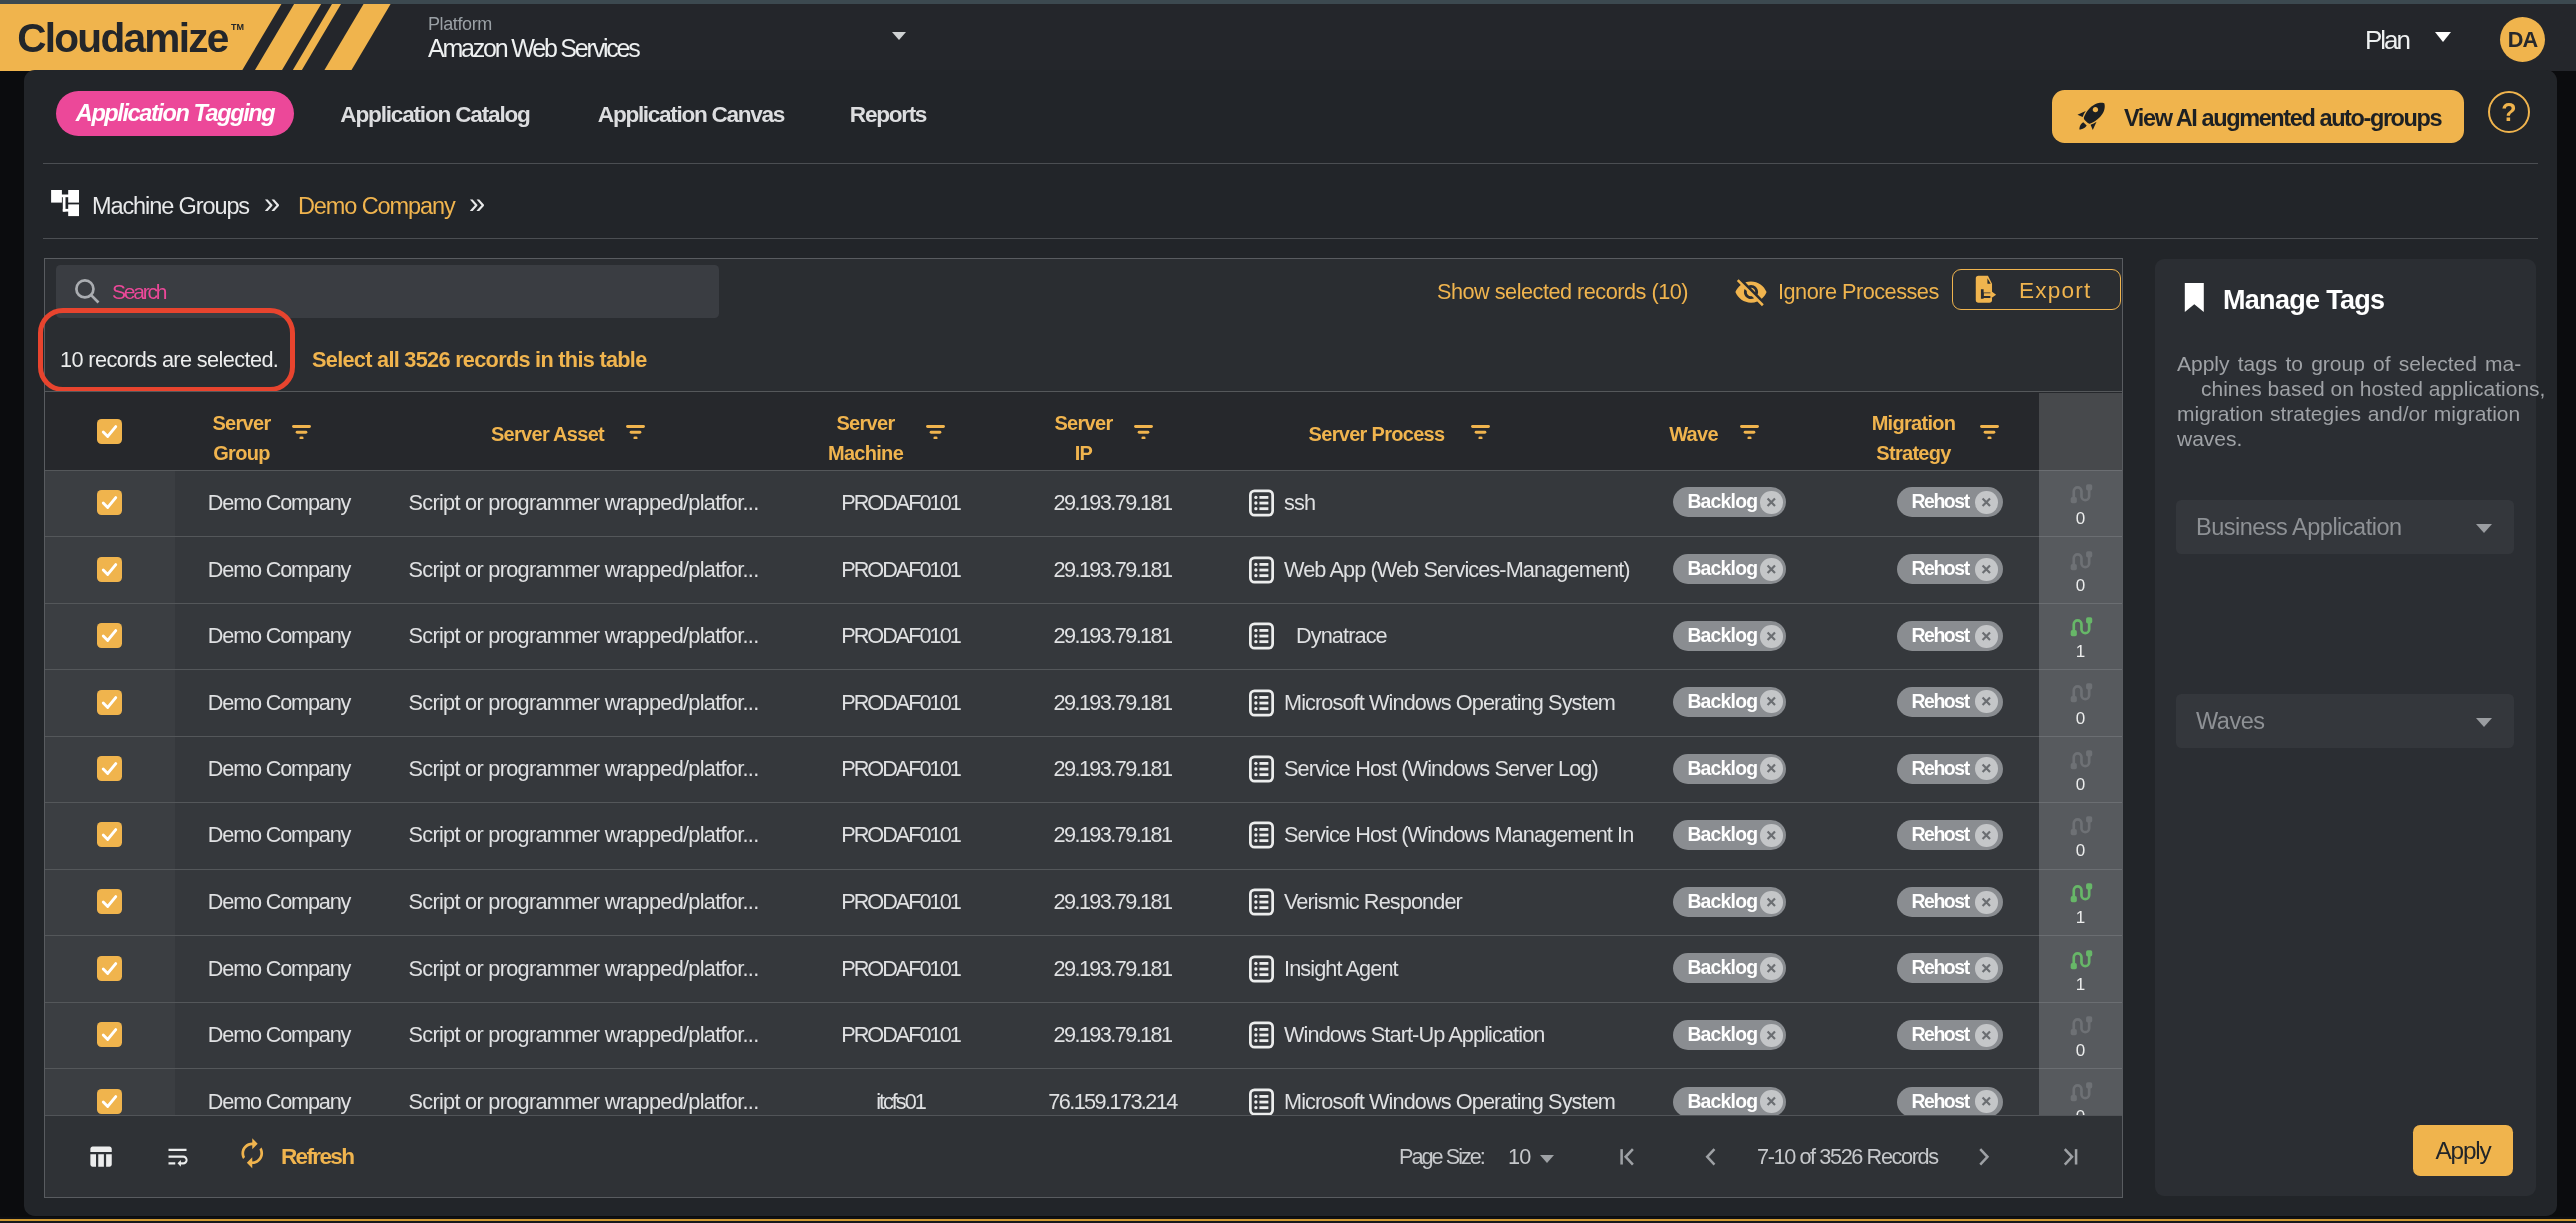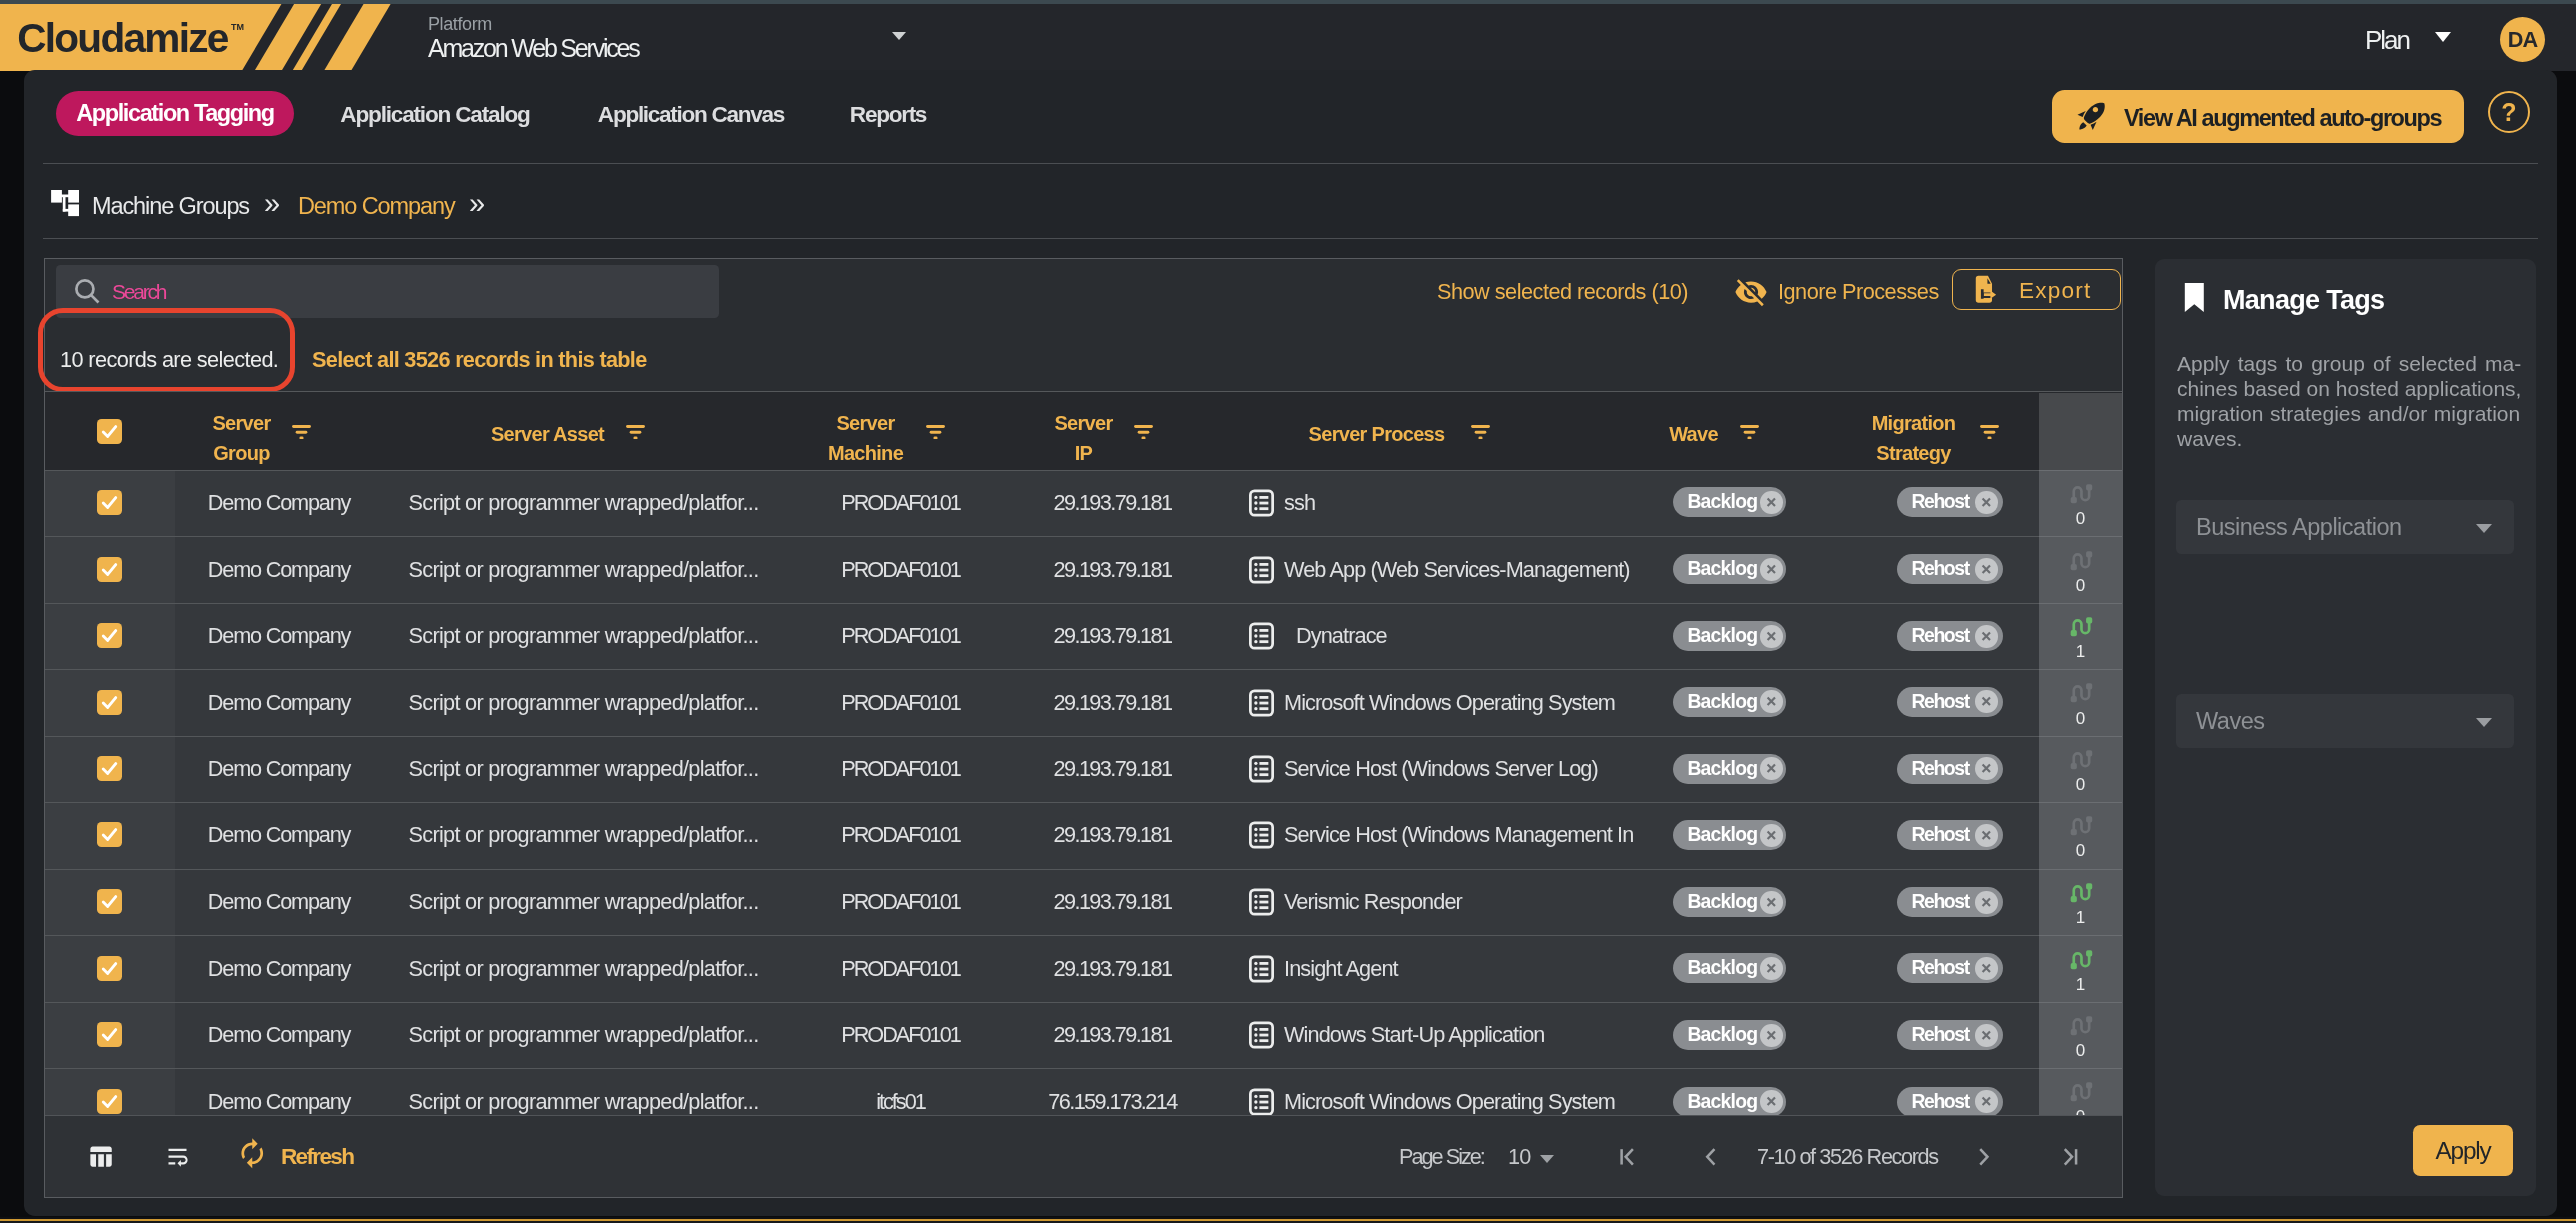--- a/index.html
+++ b/index.html
@@ -26,21 +26,21 @@
     <div class="abs" style="left:428px;top:10.8px;font-size:18px;color:#9aa0a5;letter-spacing:-0.4px;">Platform</div>
     <div class="abs" style="left:428px;top:30px;font-size:25px;color:#eef0f1;letter-spacing:-2.2px;">Amazon Web Services</div>
     <div class="abs" style="left:892px;top:28px;width:0;height:0;border-left:7.2px solid transparent;border-right:7.2px solid transparent;border-top:8.1px solid #cfd1d3;"></div>
     <div class="abs" style="left:2365px;top:21.7px;font-size:26px;color:#eef0f1;letter-spacing:-2px;">Plan</div>
     <div class="abs" style="left:2435px;top:28px;width:0;height:0;border-left:8.1px solid transparent;border-right:8.1px solid transparent;border-top:10px solid #ffffff;"></div>
     <div class="abs" style="left:2500px;top:13.5px;width:45px;height:45px;border-radius:50%;background:#f0b44d;color:#26282c;font-size:21.7px;font-weight:700;display:flex;align-items:center;justify-content:center;letter-spacing:-0.9px;">DA</div>
   </div>
 
   <div class="abs" style="left:23.5px;top:70px;width:2533px;height:1146px;background:#222529;border-radius:10.8px;"></div>
 
-  <div class="abs" style="left:56px;top:91px;width:238px;height:45px;background:#be185d;border-radius:22.6px;color:#fff;font-size:23.5px;font-weight:700;display:flex;align-items:center;justify-content:center;letter-spacing:-1.4px;white-space:nowrap;">Application Tagging</div>
+  <div class="abs" style="left:56px;top:91px;width:238px;height:45px;background:#ec4899;border-radius:22.6px;color:#fff;font-size:23.5px;font-weight:700;display:flex;align-items:center;justify-content:center;letter-spacing:-1.4px;white-space:nowrap;font-style:italic;">Application Tagging</div>
   <div class="abs" style="left:340px;top:102px;width:190px;font-size:22.6px;font-weight:700;color:#dcdddf;text-align:center;letter-spacing:-1.2px;white-space:nowrap;">Application Catalog</div>
   <div class="abs" style="left:597px;top:102px;width:188px;font-size:22.6px;font-weight:700;color:#dcdddf;text-align:center;letter-spacing:-1.3px;white-space:nowrap;">Application Canvas</div>
   <div class="abs" style="left:849px;top:102px;width:78px;font-size:22.6px;font-weight:700;color:#dcdddf;text-align:center;letter-spacing:-1.3px;white-space:nowrap;">Reports</div>
 
   <div class="abs" style="left:2052px;top:90px;width:412px;height:53px;background:#f0b44d;border-radius:12.6px;"></div>
   <div class="abs" style="left:2124px;top:105px;font-size:23.5px;font-weight:700;color:#1d2023;letter-spacing:-1.4px;white-space:nowrap;">View AI augmented auto-groups</div>
   <svg class="abs" style="left:2075px;top:100px;" width="32.5" height="32.5" viewBox="0 0 24 24">
     <path fill="#1d2023" d="M13.13 22.19 11.5 18.36c1.57-.58 3.04-1.36 4.4-2.27l-2.77 6.1zM5.64 12.5 1.81 10.87l6.1-2.77C7 9.46 6.22 10.93 5.64 12.5zM21.61 2.39S16.66.27 11 5.93c-2.19 2.19-3.5 4.6-4.35 6.71-.28.75-.09 1.57.46 2.13l2.13 2.12c.55.56 1.37.74 2.12.46 2.12-.85 4.52-2.16 6.71-4.35C23.73 7.34 21.61 2.39 21.61 2.39zm-5.11 6.11c-.78.78-2.05.78-2.83 0s-.78-2.05 0-2.83 2.05-.78 2.83 0 .78 2.05 0 2.83zM3.26 21.74s2.57.16 4.54-1.81c.32-.32.6-.68.83-1.04l-2.52-2.52c-.36.23-.72.51-1.04.83-1.97 1.97-1.81 4.54-1.81 4.54z"></path>
   </svg>
   <div class="abs" style="left:2488px;top:91px;width:42px;height:42px;border-radius:50%;border:2.7px solid #f0b44d;color:#f0b44d;font-size:25px;font-weight:700;display:flex;align-items:center;justify-content:center;">?</div>
@@ -537,21 +537,21 @@
  <path d="M7.5 3.5 L15.5 12 L7.5 20.5" fill="none" stroke="#9ea1a5" stroke-width="2.8"></path>
  <rect x="18.6" y="3.5" width="2.8" height="17" fill="#9ea1a5"></rect>
 </svg>
 <div class="abs" style="left:2155px;top:259px;width:381px;height:937px;background:#2b2e33;border-radius:9px;"></div>
 <svg class="abs" style="left:2183px;top:283px;" width="22.6" height="29" viewBox="0 0 25 32">
  <path fill="#fff" d="M2 0h21v32l-10.5-8.5L2 32z"></path>
 </svg>
 <div class="abs" style="left:2223px;top:285px;font-size:27px;font-weight:700;color:#fff;letter-spacing:-0.7px;">Manage Tags</div>
 <div class="abs" style="left:2177px;top:351px;width:343px;font-size:21px;line-height:25px;color:#9fa2a6;">
 <div style="white-space:nowrap;word-spacing:2.3px;">Apply tags to group of selected ma-</div>
-<div style="white-space:nowrap;">chines based on hosted applications,</div>
+<div style="white-space:nowrap;margin-left:24px;">chines based on hosted applications,</div>
 <div style="white-space:nowrap;word-spacing:0.8px;">migration strategies and/or migration</div>
 <div>waves.</div>
     </div>
 <div class="abs dd" style="left:2176px;top:500px;">Business Application</div>
 <div class="abs dd" style="left:2176px;top:694px;">Waves</div>
 <div class="abs" style="left:2413px;top:1125px;width:100px;height:51px;background:#f0b44d;border-radius:7.2px;color:#222529;font-size:24.4px;display:flex;align-items:center;justify-content:center;letter-spacing:-1.2px;">Apply</div>
 <div class="abs" style="left:0;top:1217px;width:2576px;height:1.8px;background:#101113;"></div>
 <div class="abs" style="left:0;top:1219px;width:2576px;height:2.7px;background:#cf9932;"></div>
 <div class="abs" style="left:0;top:1221px;width:2576px;height:2.7px;background:#17191b;"></div>
 </div>

